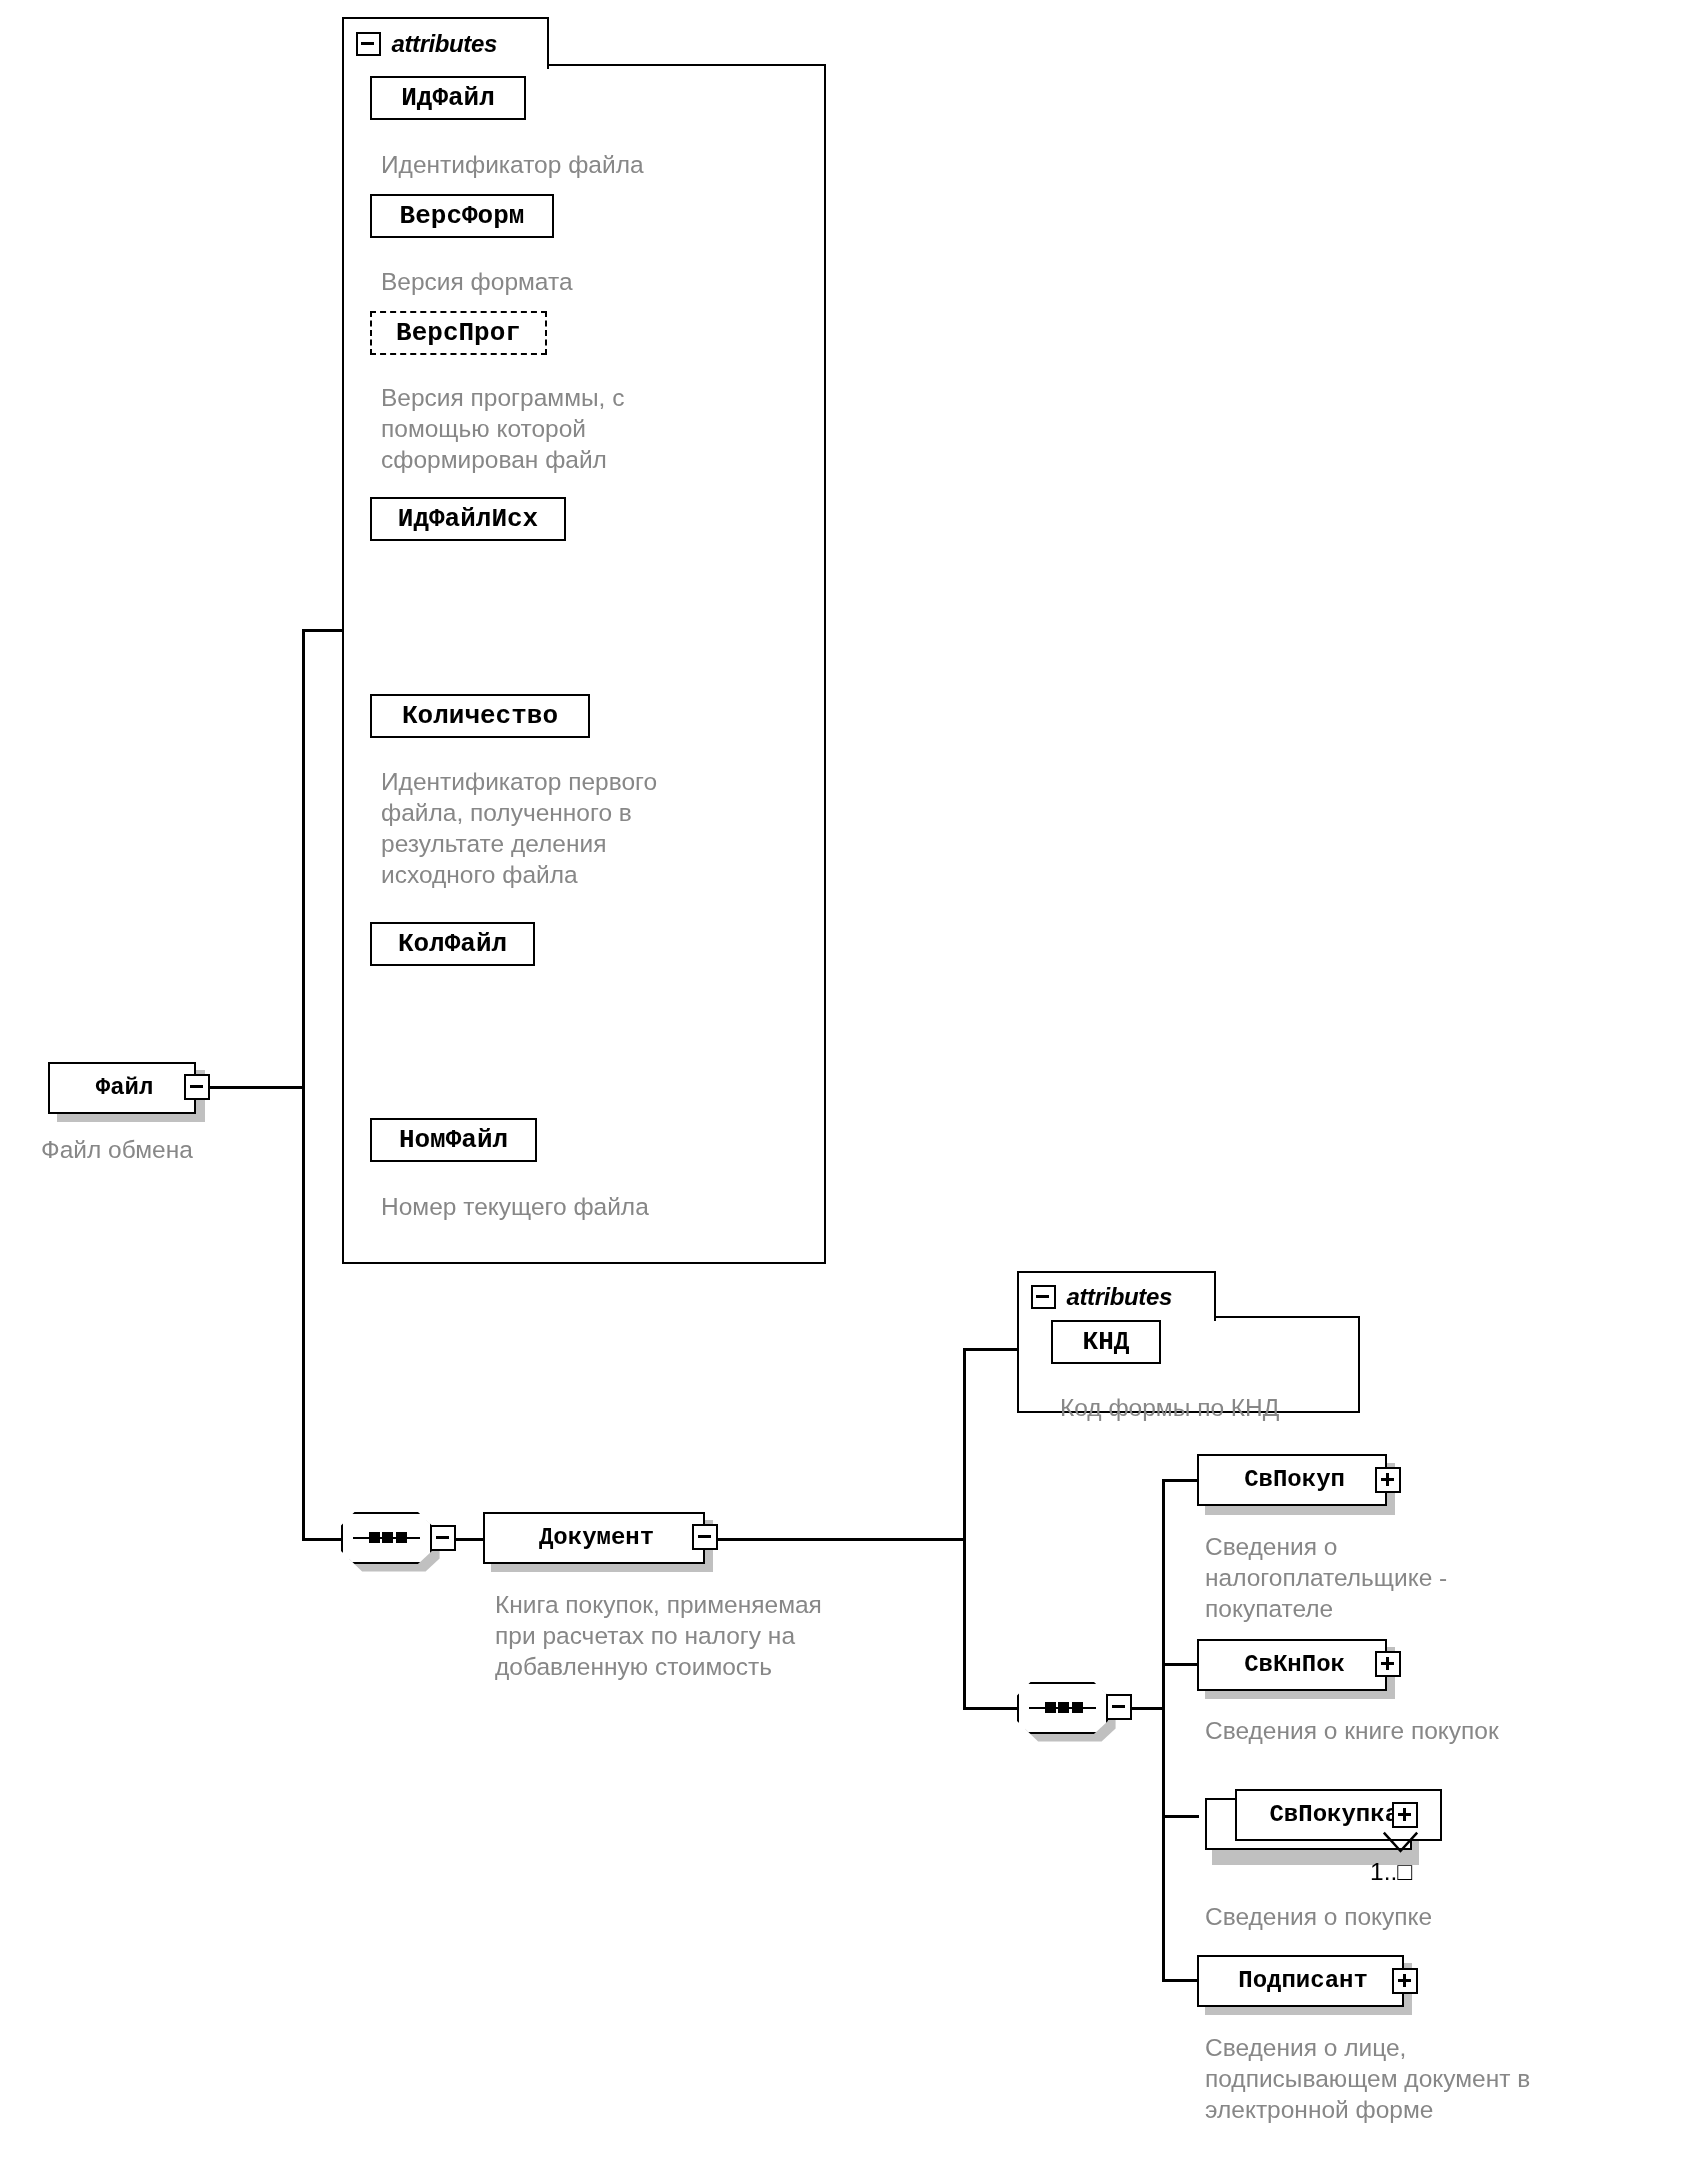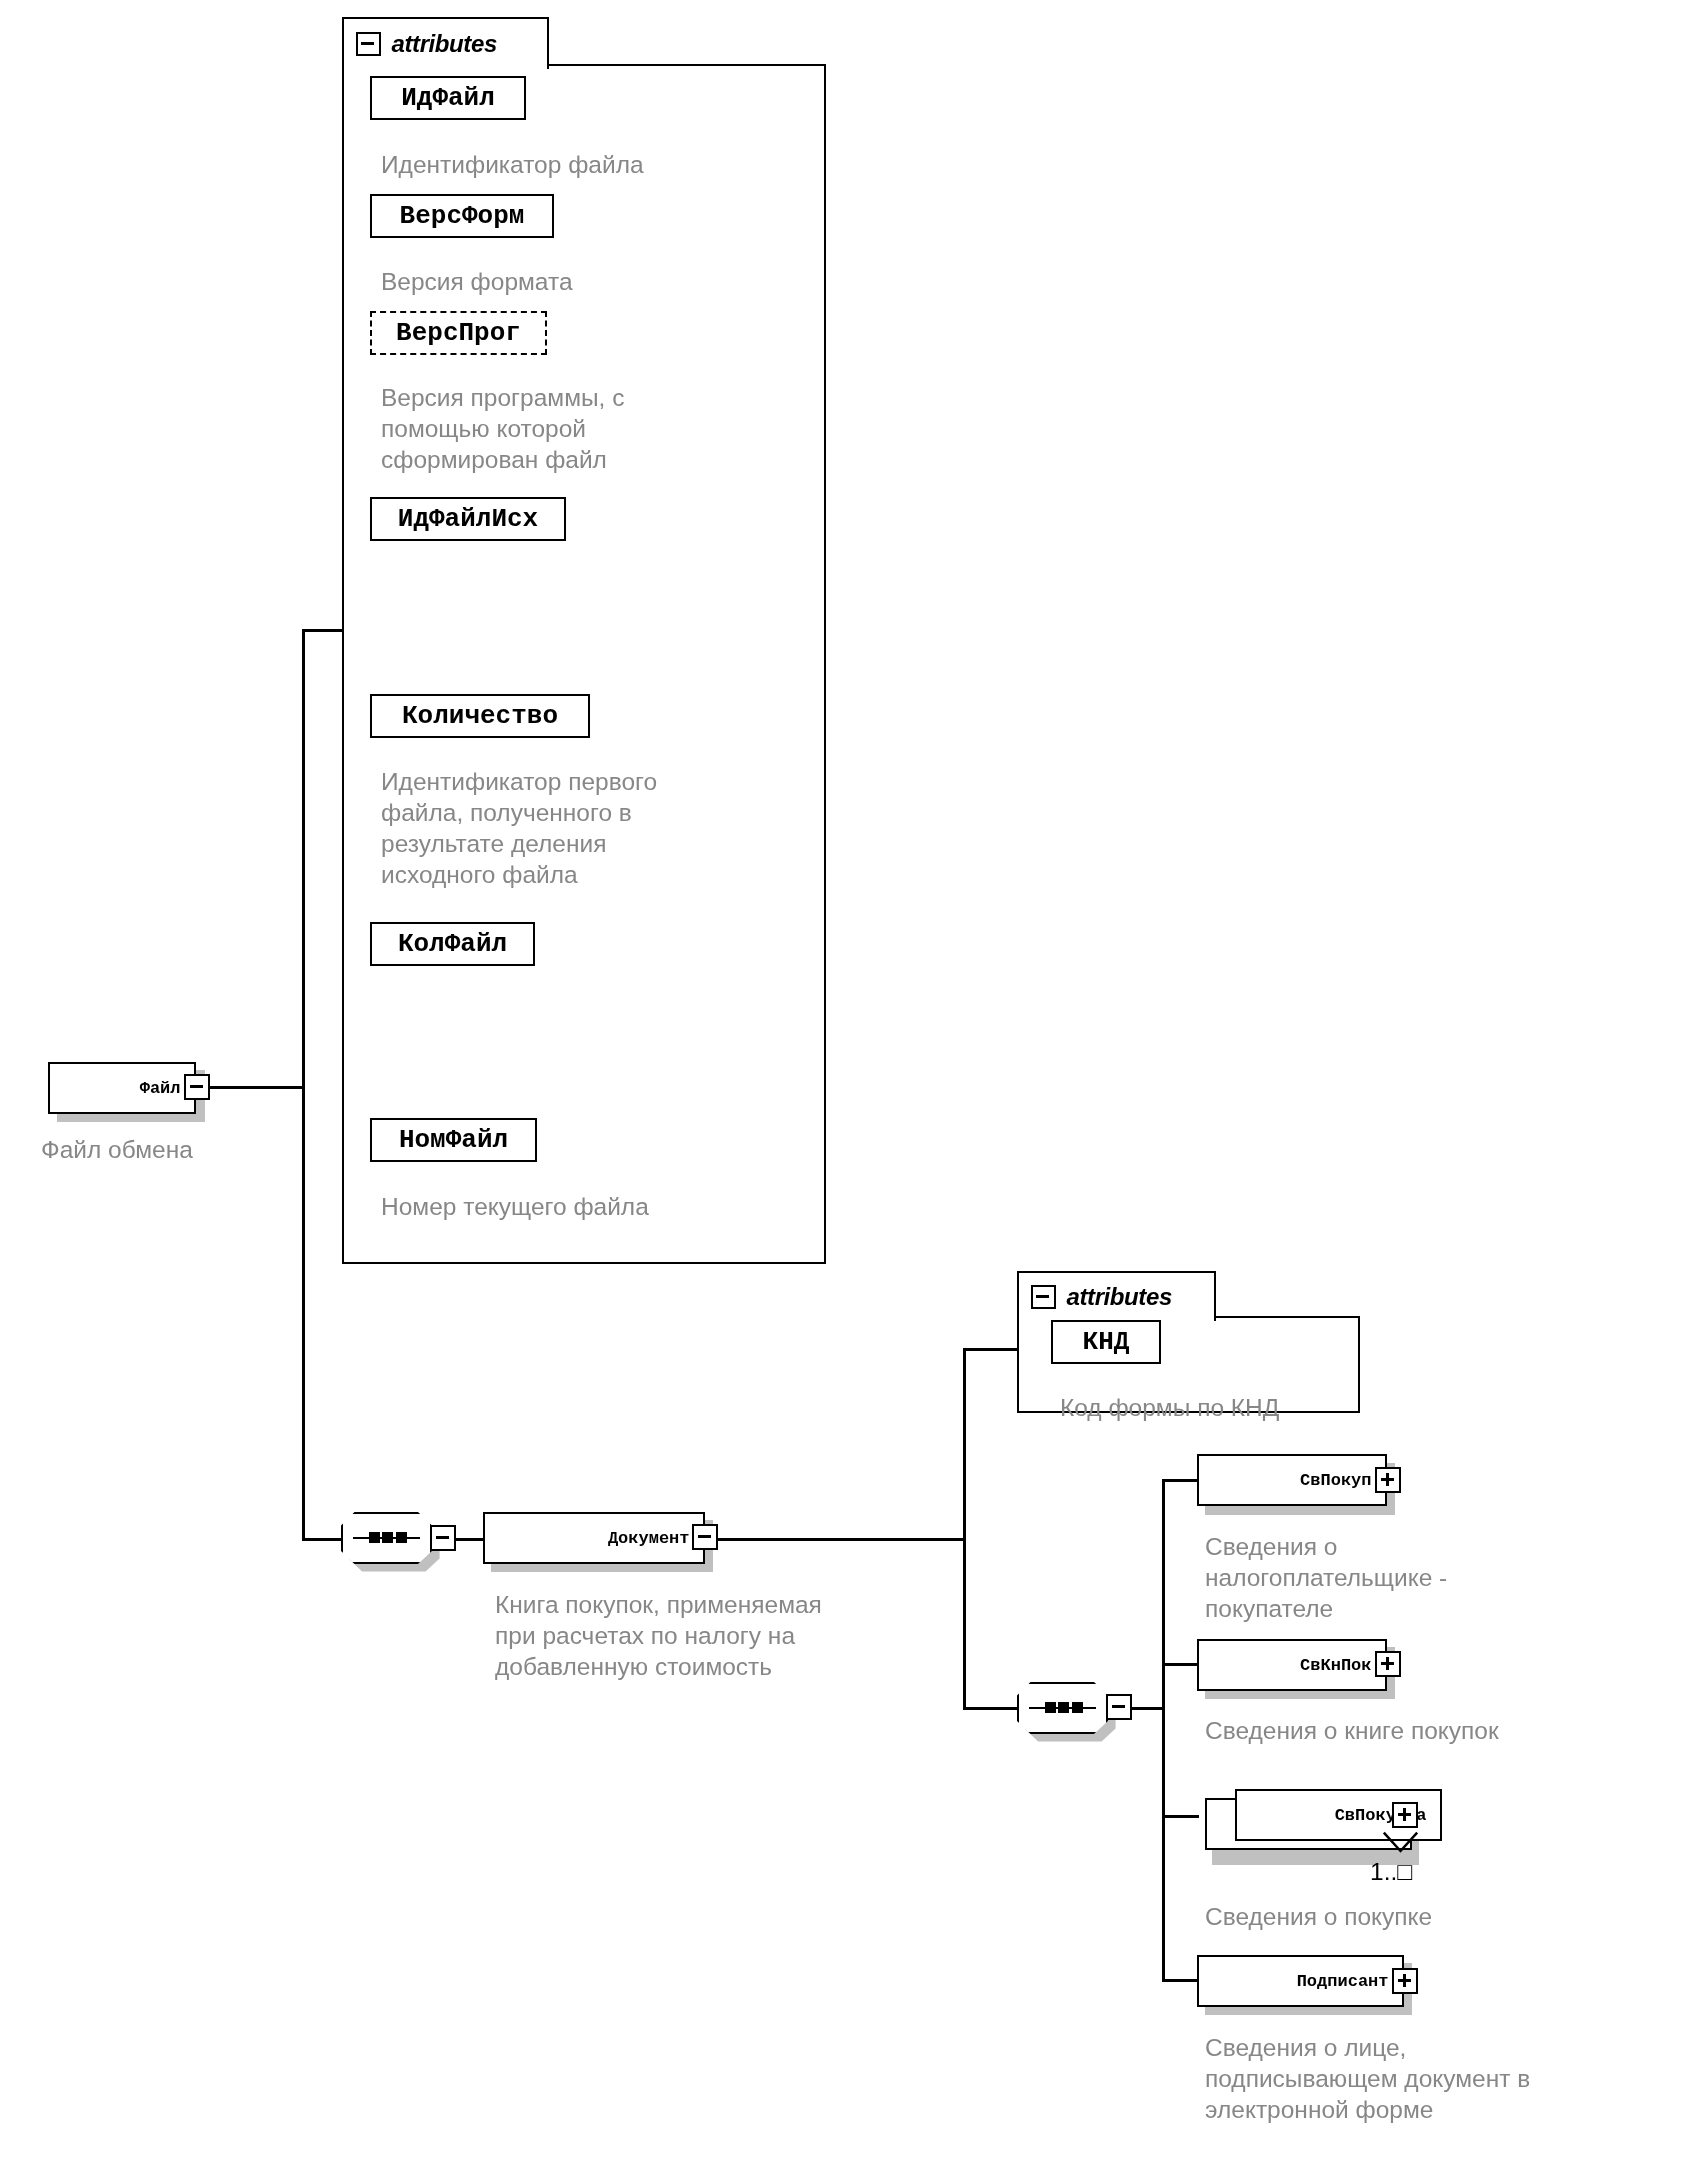--- a/index.html
+++ b/index.html
@@ -47,23 +47,23 @@
   
   .attrbox{
     font-size:26px;
     letter-spacing:0px;
     padding:0 12px;
   }
   .attrbox.optional{border:2.5px dashed #000;}
 
   
   .elembox{
-    font-size:17px;
+    font-size:24px;
     padding:0 13.5px 0 13.5px;
-    justify-content:flex-end;
+    justify-content:center;
   }
 
   
   .expander{
     position:absolute;
     width:26px;height:26px;
     box-sizing:border-box;
     border:2.5px solid #000;
     background:#fff;
     z-index:8;

